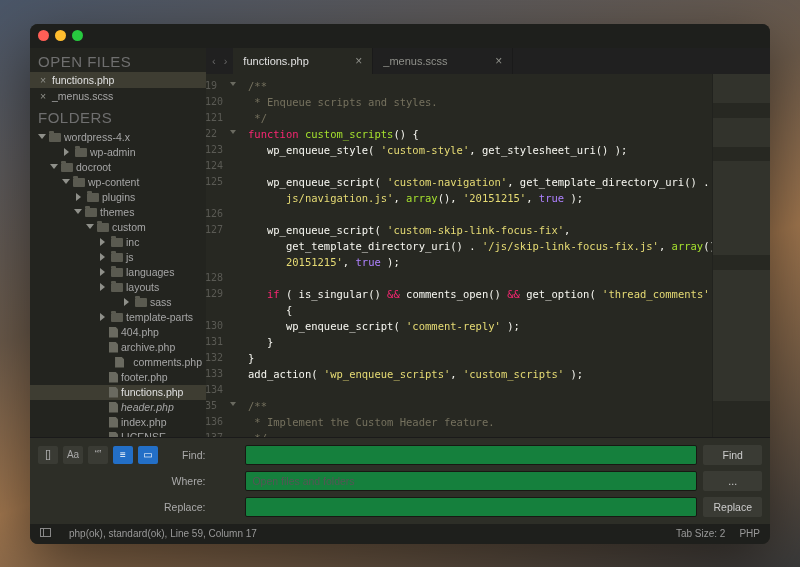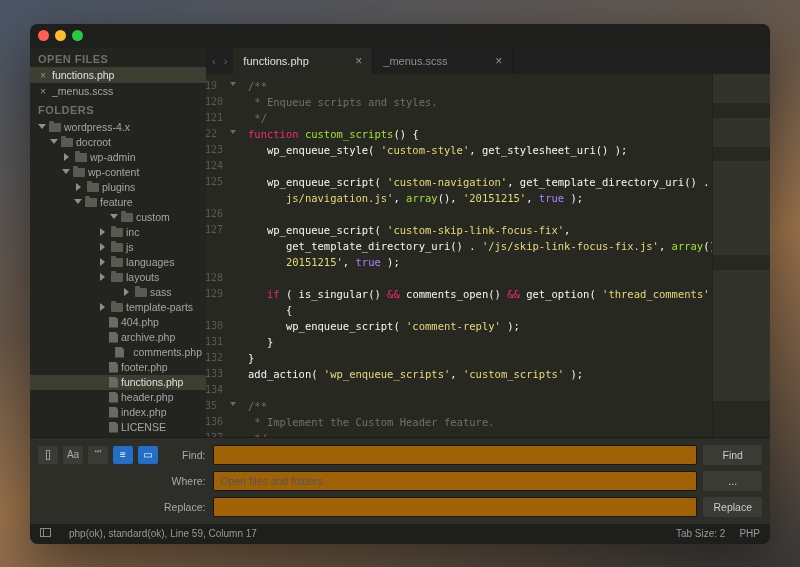--- a/index.html
+++ b/index.html
@@ -37,21 +37,21 @@
   color: #b0b0b0; pointer-events: none;
   display: flex; align-items: center; justify-content: center; gap: 4px;
 }
 .file-glyph { width: 10px; height: 12px; background: #aaa; clip-path: polygon(0 0,70% 0,100% 25%,100% 100%,0 100%); display: inline-block; }
 .main { flex: 1; display: flex; min-height: 0; }
 .sidebar {
   width: 176px; background: #23241f;
   overflow-y: auto; font-size: 10.5px;
   color: #a6a6a6;
 }
-.sidebar-section { padding: 5px 8px 2px; color: #6f6f6f; font-size: 11px; letter-spacing: 0.5px; font-weight: bold; }
+.sidebar-section { padding: 5px 8px 2px; color: #6f6f6f; font-size: 15px; letter-spacing: 0.5px; }
 .sidebar-item {
   display: flex; align-items: center; gap: 4px;
   padding: 2px 6px 2px 8px; cursor: pointer;
   white-space: nowrap;
 }
 .sidebar-item.active { background: #3e3d32; color: #e0e0e0; }
 .close-x { width: 10px; color: #8f908a; text-align: center; }
 .tree { padding: 2px 0 10px; }
 .tree-item {
   display: flex; align-items: center; gap: 3px;
@@ -115,23 +115,23 @@
   grid-template-columns: auto auto 1fr auto;
   grid-template-rows: 22px 22px 22px;
   gap: 4px 6px;
   align-items: center;
 }
 .find-toggles { display: flex; gap: 5px; grid-row: 1 / span 3; align-self: start; padding-top: 2px; }
 .tg { width: 20px; height: 18px; display: flex; align-items: center; justify-content: center; border-radius: 2px; background: #3a3b34; color: #aaa; font-size: 10px; cursor: pointer; }
 .tg.on { background: #236fc7; color: #fff; }
 .fp-label { text-align: right; padding-right: 2px; }
 .fp-input {
-  background: #a16207; border: 1px solid #171813;
+  background: #15803d; border: 1px solid #171813;
   height: 20px; border-radius: 2px; color: #ccc;
-  padding: 0 6px; font-size: 10.5px;
+  padding: 0 6px; font-size: 10.5px; margin-left: 32px;
 }
 .fp-input::placeholder { color: #555; }
 .fp-btn { background: #3a3b34; color: #ccc; border-radius: 2px; height: 20px; padding: 0 10px; display: flex; align-items: center; justify-content: center; cursor: pointer; min-width: 48px; font-size: 10.5px; }
 .statusbar {
   height: 20px; background: #1e1f1c;
   display: flex; align-items: center; justify-content: space-between;
   padding: 0 10px; font-size: 10px; color: #999;
 }
 .statusbar .sb-side { display: flex; gap: 14px; }
 .sb-icon { width: 11px; height: 9px; border: 1px solid #888; display: inline-block; margin-right: 4px; position: relative; }
@@ -164,46 +164,46 @@
             <span>_menus.scss</span>
           </div>
         </div>
       <div class="sidebar-section">FOLDERS</div>
       <div class="tree" id="tree">
           <div class="tree-item" style="padding-left: 8px;">
             <span class="caret open"></span>
             <span class="folder-ico"></span>
             <span>wordpress-4.x</span>
           </div>
+          <div class="tree-item" style="padding-left: 32px;">
+            <span class="caret closed"></span>
+            <span class="folder-ico"></span>
+            <span>wp-admin</span>
+          </div>
           <div class="tree-item" style="padding-left: 20px;">
             <span class="caret open"></span>
             <span class="folder-ico"></span>
             <span>docroot</span>
           </div>
           <div class="tree-item" style="padding-left: 32px;">
-            <span class="caret closed"></span>
-            <span class="folder-ico"></span>
-            <span>wp-admin</span>
-          </div>
-          <div class="tree-item" style="padding-left: 32px;">
             <span class="caret open"></span>
             <span class="folder-ico"></span>
             <span>wp-content</span>
           </div>
           <div class="tree-item" style="padding-left: 44px;">
             <span class="caret closed"></span>
             <span class="folder-ico"></span>
             <span>plugins</span>
           </div>
           <div class="tree-item" style="padding-left: 44px;">
             <span class="caret open"></span>
             <span class="folder-ico"></span>
-            <span>feature</span>
-          </div>
-          <div class="tree-item" style="padding-left: 80px;">
+            <span>themes</span>
+          </div>
+          <div class="tree-item" style="padding-left: 56px;">
             <span class="caret open"></span>
             <span class="folder-ico"></span>
             <span>custom</span>
           </div>
           <div class="tree-item" style="padding-left: 68px;">
             <span class="caret closed"></span>
             <span class="folder-ico"></span>
             <span>inc</span>
           </div>
           <div class="tree-item" style="padding-left: 68px;">
@@ -249,21 +249,21 @@
           <div class="tree-item" style="padding-left: 68px;">
             <span style="width:8px;display:inline-block"></span>
             <span class="file-ico"></span>
             <span>footer.php</span>
           </div>
           <div class="tree-item selected" style="padding-left: 68px;">
             <span style="width:8px;display:inline-block"></span>
             <span class="file-ico"></span>
             <span>functions.php</span>
           </div>
-          <div class="tree-item" style="padding-left: 68px;">
+          <div class="tree-item" style="padding-left: 68px; font-style: italic;">
             <span style="width:8px;display:inline-block"></span>
             <span class="file-ico"></span>
             <span>header.php</span>
           </div>
           <div class="tree-item" style="padding-left: 68px;">
             <span style="width:8px;display:inline-block"></span>
             <span class="file-ico"></span>
             <span>index.php</span>
           </div>
           <div class="tree-item" style="padding-left: 68px;">

